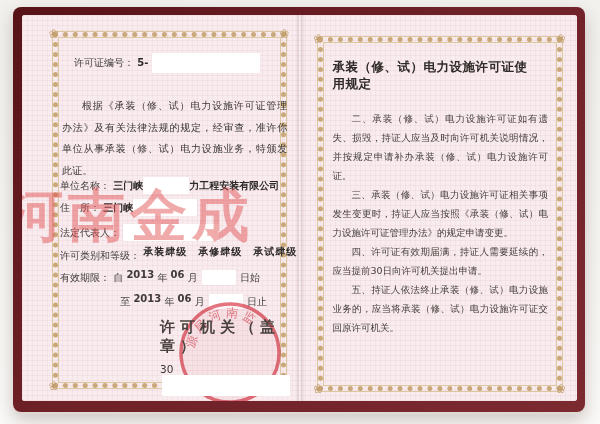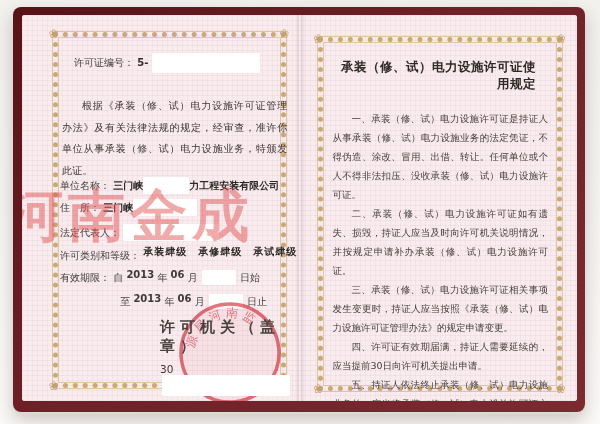--- a/index.html
+++ b/index.html
@@ -45,21 +45,21 @@
   .daybox{width:34px;height:15px;margin:0 1px;}
   .sig-block{position:absolute;left:138px;top:303px;z-index:6;}
   .authority{font-size:15px;font-weight:bold;letter-spacing:5px;color:#4a423f;}
   .issue-line{margin-top:7px;font-size:10.5px;color:#3c3734;}
   .issue-line .rbox{width:128px;height:21px;margin-left:2px;}
   .watermark{position:absolute;left:-16px;top:163px;z-index:7;font-size:57px;font-weight:bold;
              color:#e25050;opacity:.48;letter-spacing:5px;white-space:nowrap;pointer-events:none;}
   .seal{position:absolute;left:152px;top:282px;z-index:5;mix-blend-mode:multiply;opacity:.9;transform:rotate(-6deg);}
 
   .rp-content{position:absolute;left:33px;right:29px;top:44px;z-index:2;}
-  .rtitle{margin:0 12px 16px 0;text-align:right;font-size:12.5px;font-weight:bold;color:#2f2a28;letter-spacing:.5px;}
+  .rtitle{margin:0 12px 16px 0;text-align:left;font-size:12.5px;font-weight:bold;color:#2f2a28;letter-spacing:.5px;}
   .clause{margin:0;font-size:9.5px;line-height:19px;text-indent:2em;text-align:justify;color:#433d3a;}
 </style>
 </head>
 <body>
 
 <div class="scene">
   <div class="book">
     <div class="pages">
 
       <div class="page">
@@ -142,21 +142,20 @@
 
       <div class="page">
         <div class="frame frame-right">
           <span class="corner tl">❀</span>
           <span class="corner tr">❀</span>
           <span class="corner bl">❀</span>
           <span class="corner br">❀</span>
         </div>
         <div class="rp-content">
           <h2 class="rtitle">承装（修、试）电力设施许可证使用规定</h2>
-          <p class="clause">一、承装（修、试）电力设施许可证是持证人从事承装（修、试）电力设施业务的法定凭证，不得伪造、涂改、冒用、出借、转让。任何单位或个人不得非法扣压、没收承装（修、试）电力设施许可证。</p>
           <p class="clause">二、承装（修、试）电力设施许可证如有遗失、损毁，持证人应当及时向许可机关说明情况，并按规定申请补办承装（修、试）电力设施许可证。</p>
           <p class="clause">三、承装（修、试）电力设施许可证相关事项发生变更时，持证人应当按照《承装（修、试）电力设施许可证管理办法》的规定申请变更。</p>
           <p class="clause">四、许可证有效期届满，持证人需要延续的，应当提前30日向许可机关提出申请。</p>
           <p class="clause">五、持证人依法终止承装（修、试）电力设施业务的，应当将承装（修、试）电力设施许可证交回原许可机关。</p>
         </div>
       </div>
 
       <div class="spine"></div>
     </div>
   </div>

